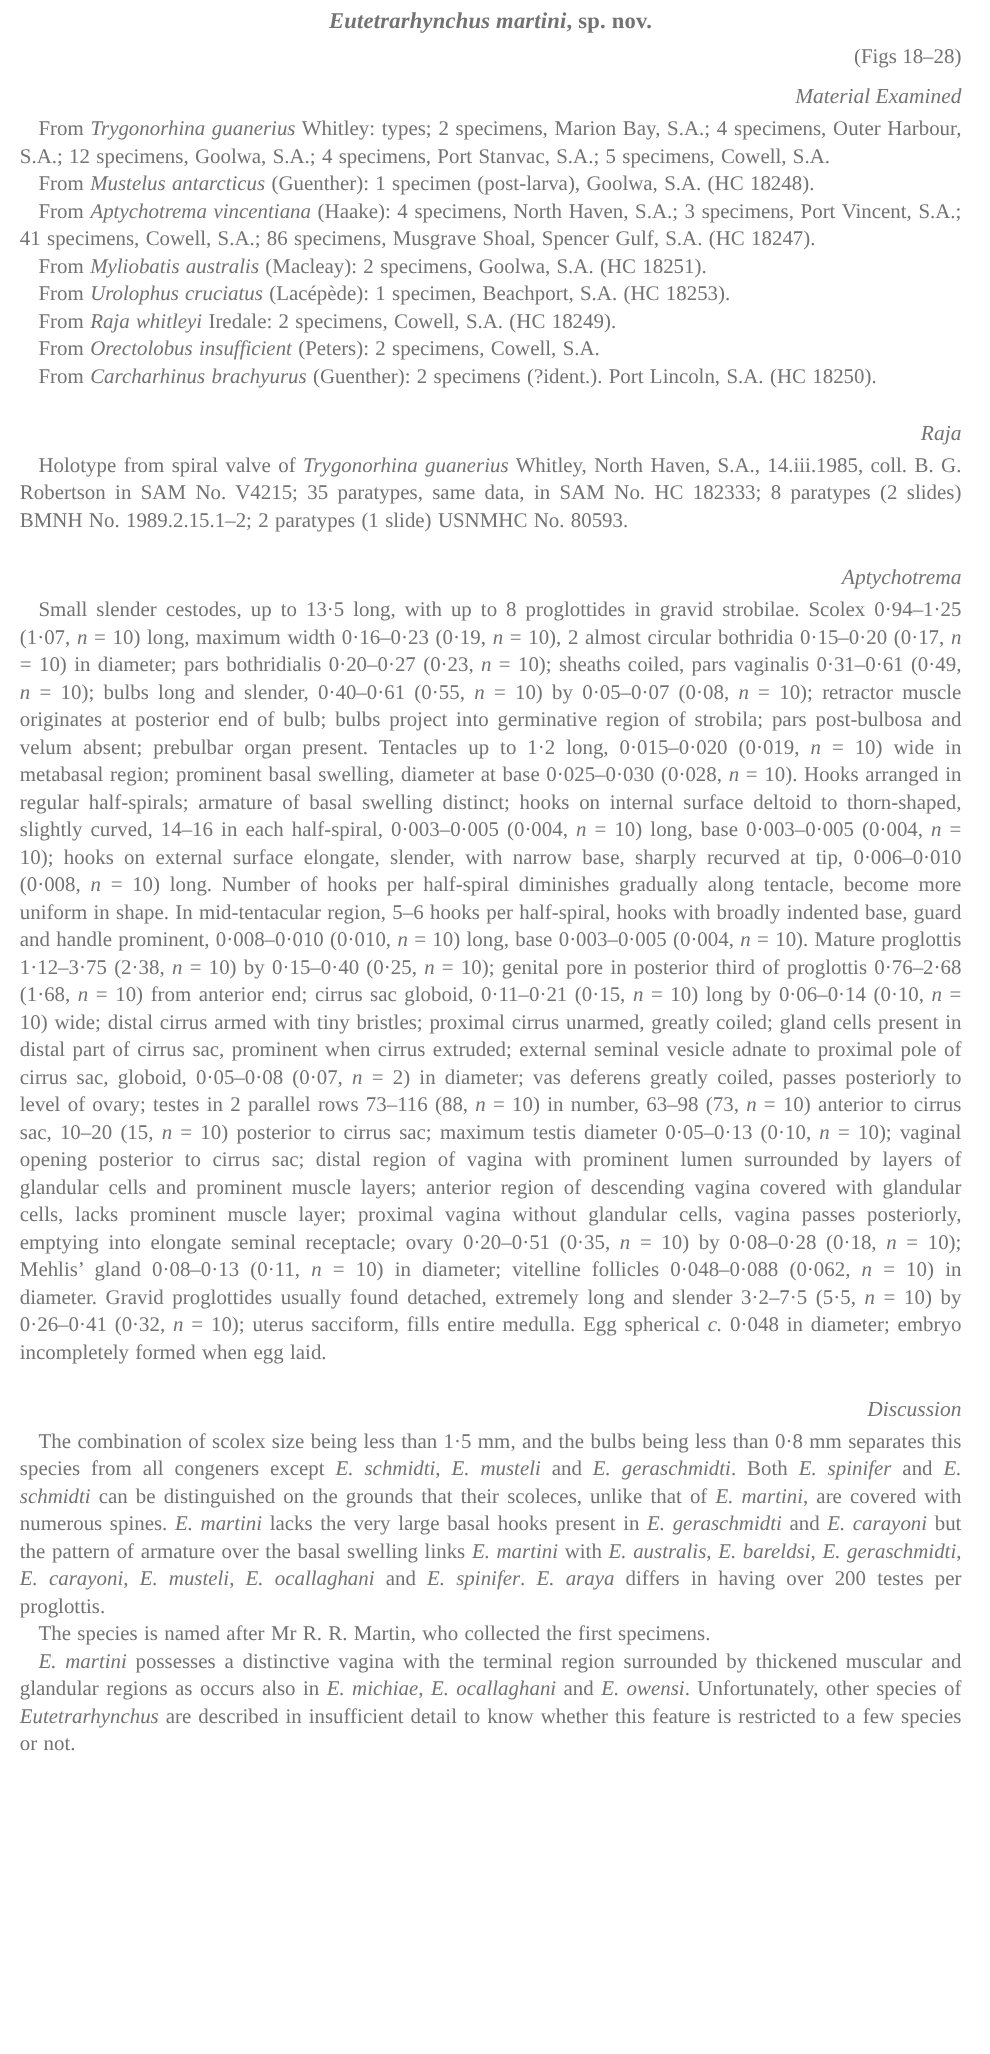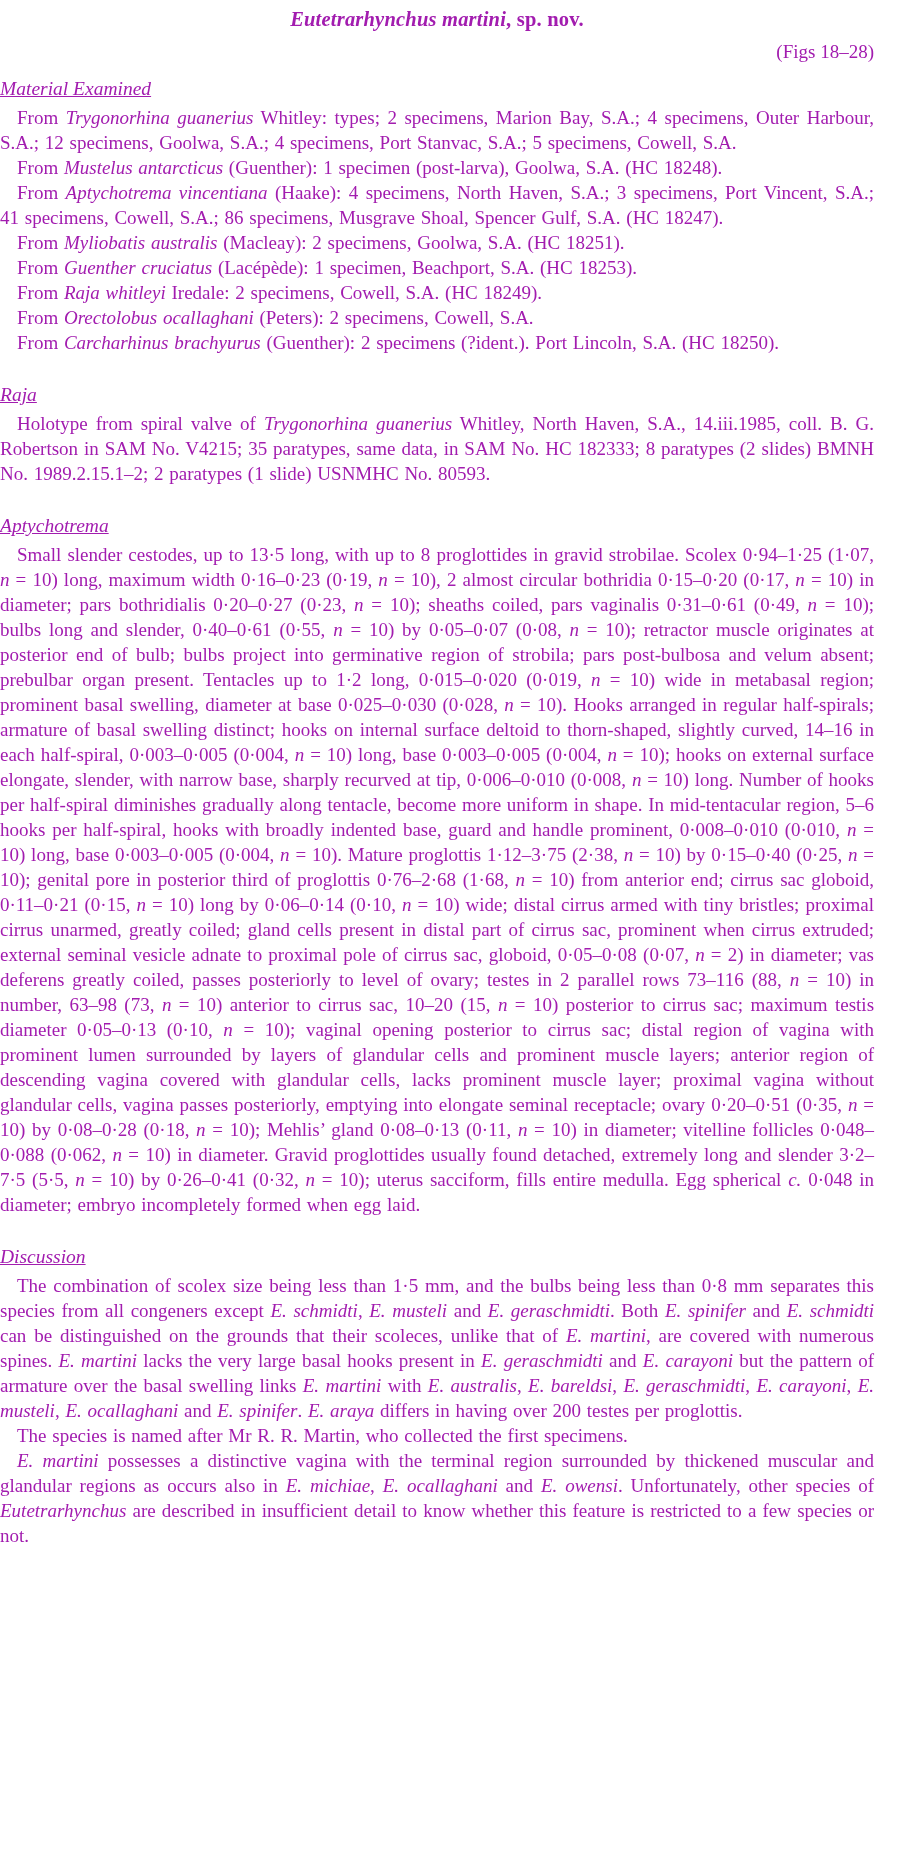--- a/index.html
+++ b/index.html
@@ -5,26 +5,26 @@
   html, body {
     margin: 0;
     padding: 0;
     background: #ffffff;
   }
   .page {
     position: relative;
     width: 900px;
     height: 1867px;
     box-sizing: border-box;
-    padding: 6px 26px 0 0;
+    padding: 6px 26px 0 18px;
     background: #ffffff;
     font-family: "Liberation Serif", "DejaVu Serif", serif;
     font-size: 19px;
     line-height: 25px;
-    color: #a21caf;
+    color: #737373;
     text-align: justify;
     overflow: hidden;
   }
   .title {
     font-size: 20.5px;
     font-weight: 700;
     font-style: normal;
     text-align: center;
     text-indent: 0;
     margin: 0;
@@ -35,25 +35,24 @@
     text-align: right;
     text-indent: 0;
     margin: 7px 0 0 0;
     line-height: 25px;
   }
   .sec { margin: 0; }
   .sec-heading {
     font-style: italic;
     font-weight: 400;
     font-size: 19.5px;
-    text-align: left;
+    text-align: right;
     text-indent: 0;
     margin: 0 0 4px 0;
     line-height: 25px;
-    text-decoration: underline;
   }
   .sec-first .sec-heading { margin-top: 12px; }
   .sec-gap .sec-heading { margin-top: 27px; }
   .body-para {
     margin: 0;
     text-indent: 17px;
     word-spacing: 1px;
   }
 </style>
 </head>
@@ -63,23 +62,23 @@
 
   <h1 class="title"><i>Eutetrarhynchus martini</i>, sp. nov.</h1>
   <p class="figs">(Figs 18–28)</p>
 
   <section class="sec sec-first">
     <h2 class="sec-heading">Material Examined</h2>
     <p class="body-para">From <i>Trygonorhina guanerius</i> Whitley: types; 2 specimens, Marion Bay, S.A.; 4 specimens, Outer Harbour, S.A.; 12 specimens, Goolwa, S.A.; 4 specimens, Port Stanvac, S.A.; 5 specimens, Cowell, S.A.</p>
     <p class="body-para">From <i>Mustelus antarcticus</i> (Guenther): 1 specimen (post-larva), Goolwa, S.A. (HC 18248).</p>
     <p class="body-para">From <i>Aptychotrema vincentiana</i> (Haake): 4 specimens, North Haven, S.A.; 3 specimens, Port Vincent, S.A.; 41 specimens, Cowell, S.A.; 86 specimens, Musgrave Shoal, Spencer Gulf, S.A. (HC 18247).</p>
     <p class="body-para">From <i>Myliobatis australis</i> (Macleay): 2 specimens, Goolwa, S.A. (HC 18251).</p>
-    <p class="body-para">From <i>Guenther cruciatus</i> (Lacépède): 1 specimen, Beachport, S.A. (HC 18253).</p>
+    <p class="body-para">From <i>Urolophus cruciatus</i> (Lacépède): 1 specimen, Beachport, S.A. (HC 18253).</p>
     <p class="body-para">From <i>Raja whitleyi</i> Iredale: 2 specimens, Cowell, S.A. (HC 18249).</p>
-    <p class="body-para">From <i>Orectolobus ocallaghani</i> (Peters): 2 specimens, Cowell, S.A.</p>
+    <p class="body-para">From <i>Orectolobus insufficient</i> (Peters): 2 specimens, Cowell, S.A.</p>
     <p class="body-para">From <i>Carcharhinus brachyurus</i> (Guenther): 2 specimens (?ident.). Port Lincoln, S.A. (HC 18250).</p>
   </section>
 
   <section class="sec sec-gap">
     <h2 class="sec-heading">Raja</h2>
     <p class="body-para">Holotype from spiral valve of <i>Trygonorhina guanerius</i> Whitley, North Haven, S.A., 14.iii.1985, coll. B. G. Robertson in SAM No. V4215; 35 paratypes, same data, in SAM No. HC 182333; 8 paratypes (2 slides) BMNH No. 1989.2.15.1–2; 2 paratypes (1 slide) USNMHC No. 80593.</p>
   </section>
 
   <section class="sec sec-gap">
     <h2 class="sec-heading">Aptychotrema</h2>

